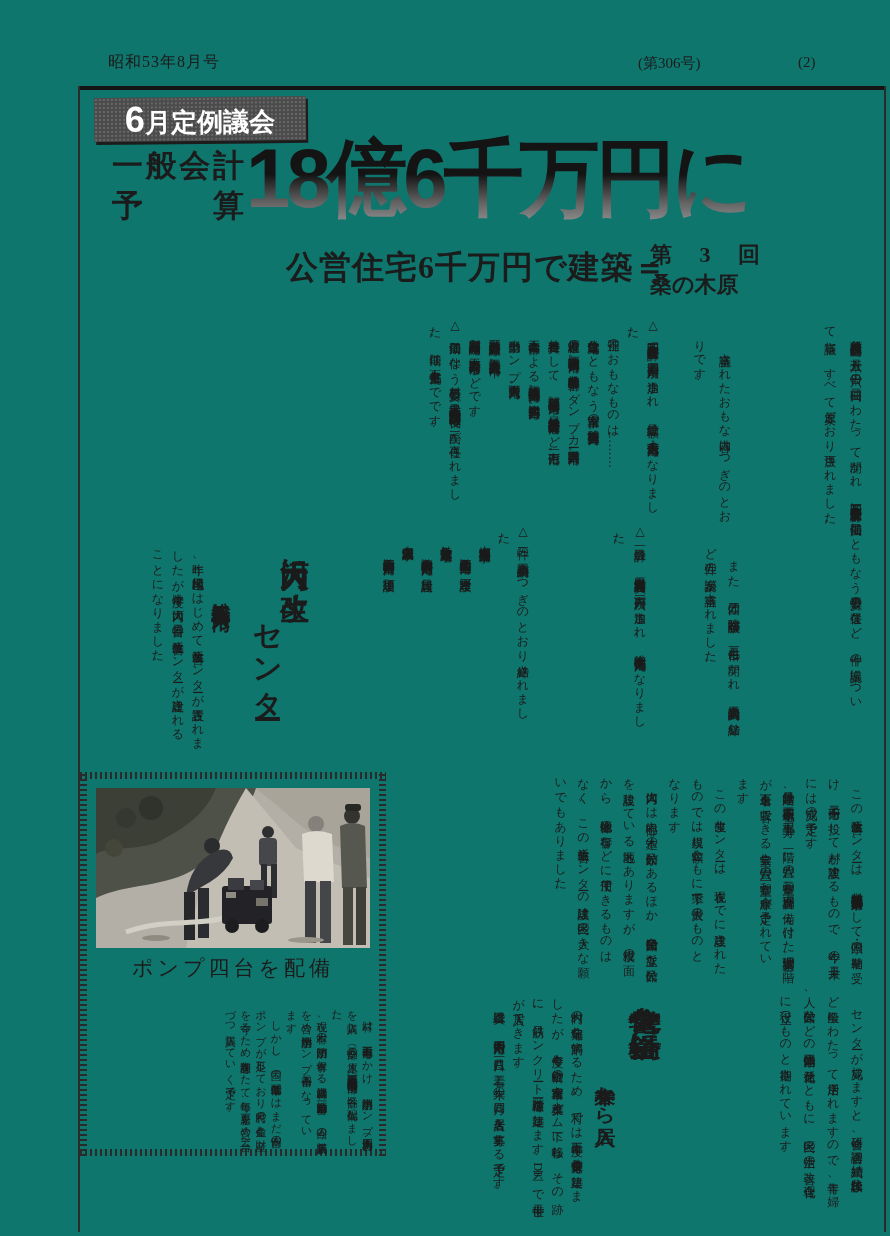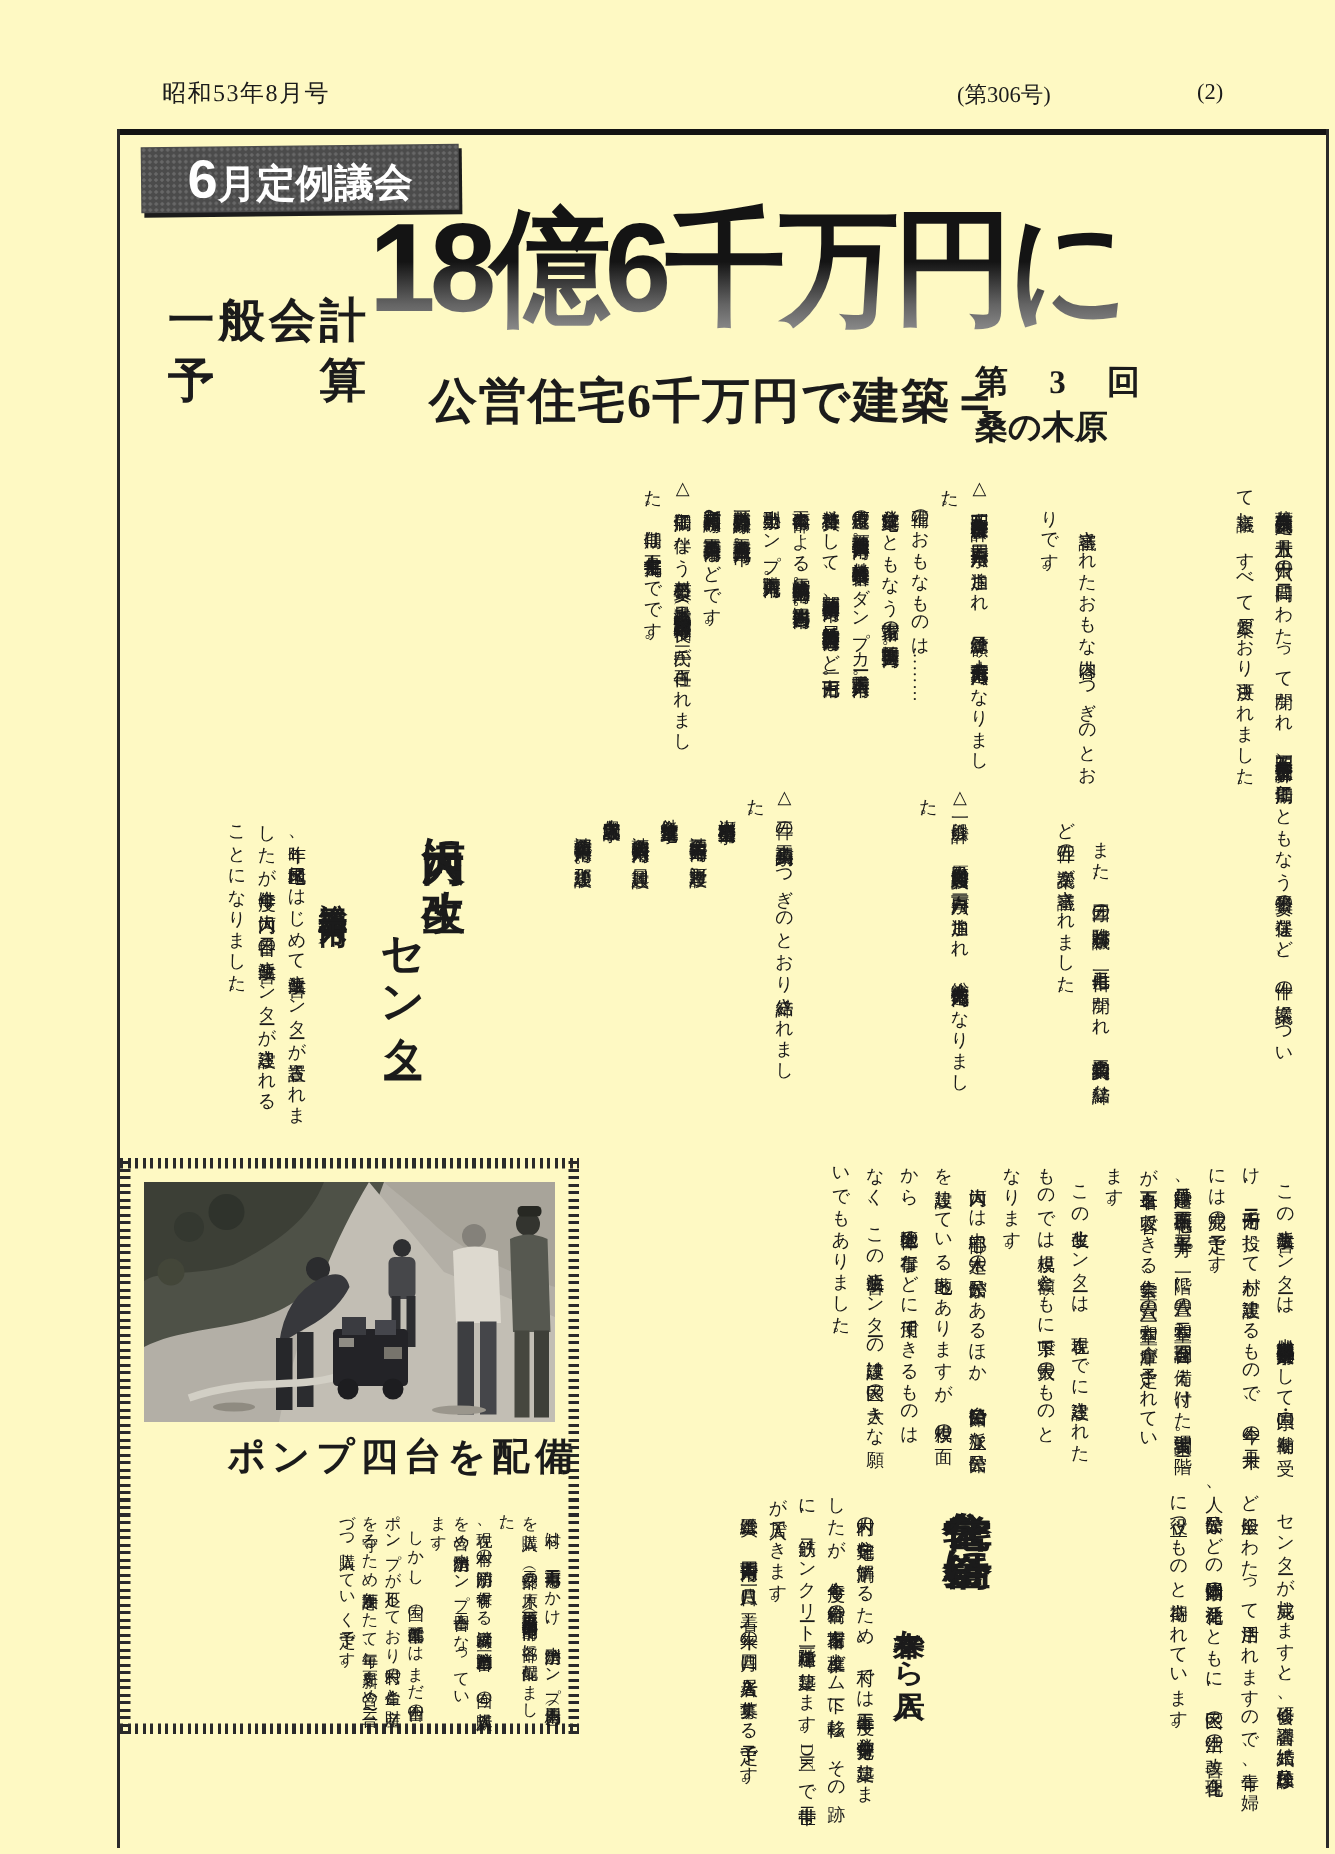--- a/index.html
+++ b/index.html
@@ -1,18 +1,18 @@
 <!DOCTYPE html>
 <html><head>
 <meta charset="utf-8">
 <style>
   html,body{margin:0;padding:0;}
   .page{
     position:relative; width:890px; height:1236px;
-    background:#fef9c3; overflow:hidden;
+    background:#0f766e; overflow:hidden;
     font-family:"Liberation Serif","DejaVu Serif",serif;
     color:#1b1b1b;
   }
   
   .masthead-date{position:absolute;left:108px;top:52px;font-size:16px;letter-spacing:1px;}
   .masthead-title{position:absolute;left:342px;top:38px;font-size:31px;letter-spacing:26px;font-weight:600;white-space:nowrap;}
   .masthead-issue{position:absolute;left:638px;top:54px;font-size:15px;text-align:right;}
   .masthead-page{position:absolute;left:798px;top:54px;font-size:15px;}
   .masthead-rule{position:absolute;left:78px;top:86px;width:808px;height:4px;background:#141414;}
   .edge{position:absolute;top:86px;width:2px;height:1146px;background:#2a2a2a;}
@@ -23,21 +23,21 @@
     position:absolute;left:94px;top:97px;width:212px;height:44px;
     background-color:#4b4b4b;
     background-image:radial-gradient(rgba(255,255,255,.16) 1px,transparent 1.2px);
     background-size:4px 4px;
     color:#ffffff;font-family:"Liberation Sans","DejaVu Sans",sans-serif;
     font-weight:bold;font-size:26px;line-height:44px;text-align:center;
     box-shadow:2px 3px 0 #1c1c1c;transform:rotate(-0.6deg);
   }
   .banner::first-letter{font-size:36px;}
   .kicker{position:absolute;left:112px;top:146px;width:132px;
-    font-family:"Liberation Sans","DejaVu Sans",sans-serif;font-weight:bold;font-size:31px;line-height:1.28;margin-top:48px;}
+    font-family:"Liberation Sans","DejaVu Sans",sans-serif;font-weight:bold;font-size:31px;line-height:1.28;}
   .kicker div{text-align:justify;text-align-last:justify;}
   .big{
     position:absolute;left:246px;top:134px;white-space:nowrap;
     font-family:"Liberation Sans","DejaVu Sans",sans-serif;font-weight:bold;
     font-size:84px;letter-spacing:-4px;line-height:1.05;
     transform:scaleX(.95);transform-origin:left top;
     background:linear-gradient(180deg,#141414 0%,#141414 46%,#636363 78%,#8d8d8d 100%);
     -webkit-background-clip:text;background-clip:text;color:transparent;
   }
   @supports not ((background-clip:text) or (-webkit-background-clip:text)){
@@ -57,21 +57,21 @@
     font-family:"Liberation Sans","DejaVu Sans",sans-serif;font-weight:bold;white-space:nowrap;
   }
   
   .photo-box{position:absolute;left:80px;top:772px;width:306px;height:384px;}
   .hb{position:absolute;background:#2a2a2a;}
   .hb.t{left:0;top:0;width:100%;height:7px;background:repeating-linear-gradient(90deg,#2a2a2a 0 2px,transparent 2px 5px);}
   .hb.b{left:0;bottom:0;width:100%;height:7px;background:repeating-linear-gradient(90deg,#2a2a2a 0 2px,transparent 2px 5px);}
   .hb.l{left:0;top:0;width:7px;height:100%;background:repeating-linear-gradient(0deg,#2a2a2a 0 2px,transparent 2px 5px);}
   .hb.r{right:0;top:0;width:7px;height:100%;background:repeating-linear-gradient(0deg,#2a2a2a 0 2px,transparent 2px 5px);}
   .photo{position:absolute;left:16px;top:16px;width:274px;height:160px;background:#b3afa6;}
-  .caption{position:absolute;left:0;right:0;top:182px;text-align:right;font-size:25px;font-weight:bold;letter-spacing:4px;}
+  .caption{position:absolute;left:0;right:0;top:182px;text-align:center;font-size:21px;font-weight:normal;letter-spacing:4px;}
 </style>
 </head>
 <body>
 
 <div class="page">
 
   <div class="masthead-date">昭和53年8月号</div>
   <div class="masthead-issue">(第306号)</div>
   <div class="masthead-page">(2)</div>
   <div class="masthead-rule"></div>

